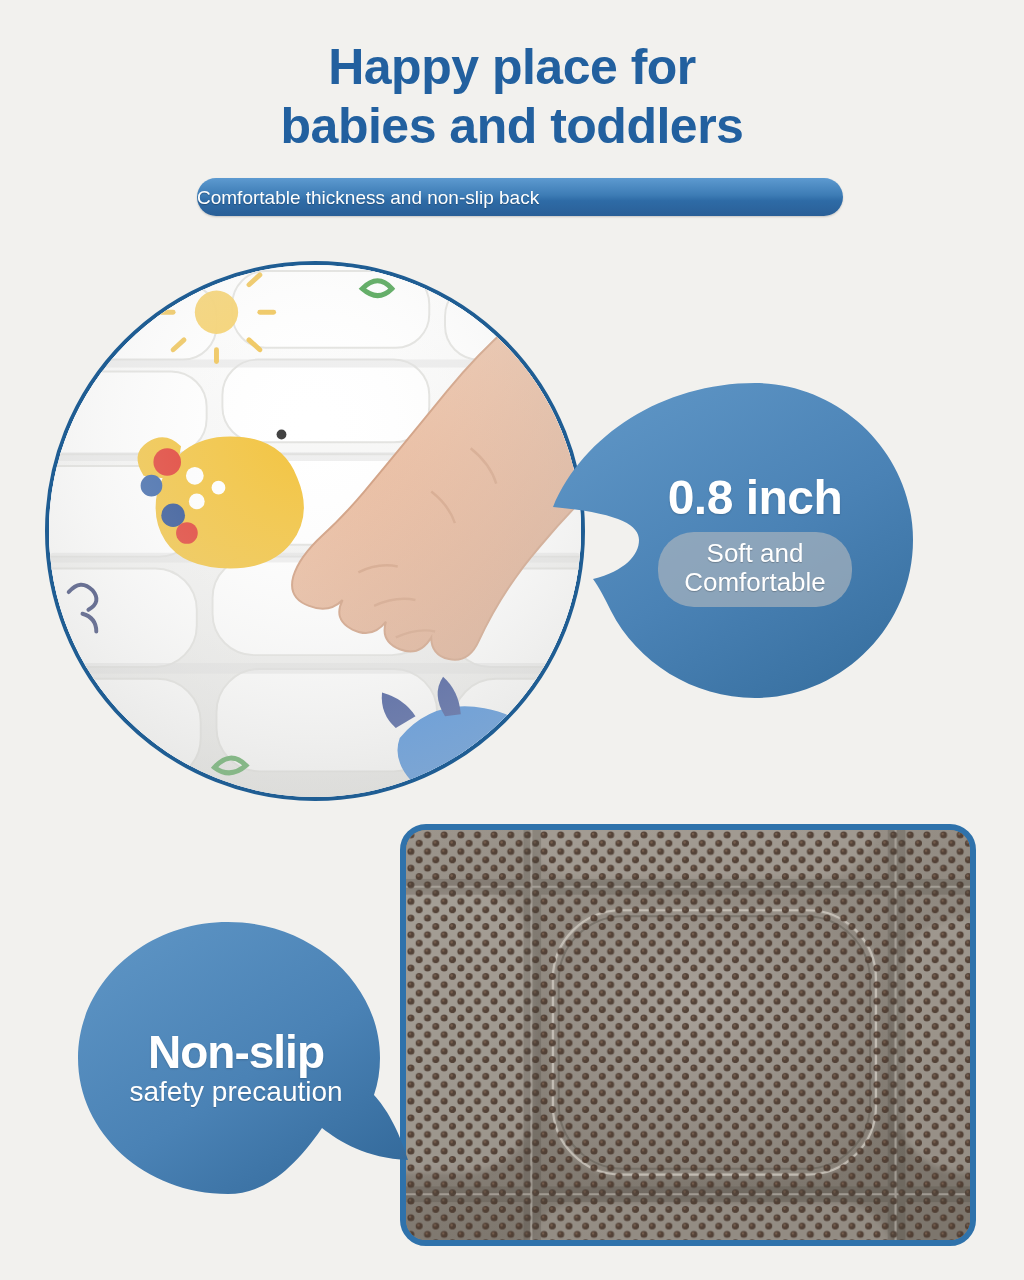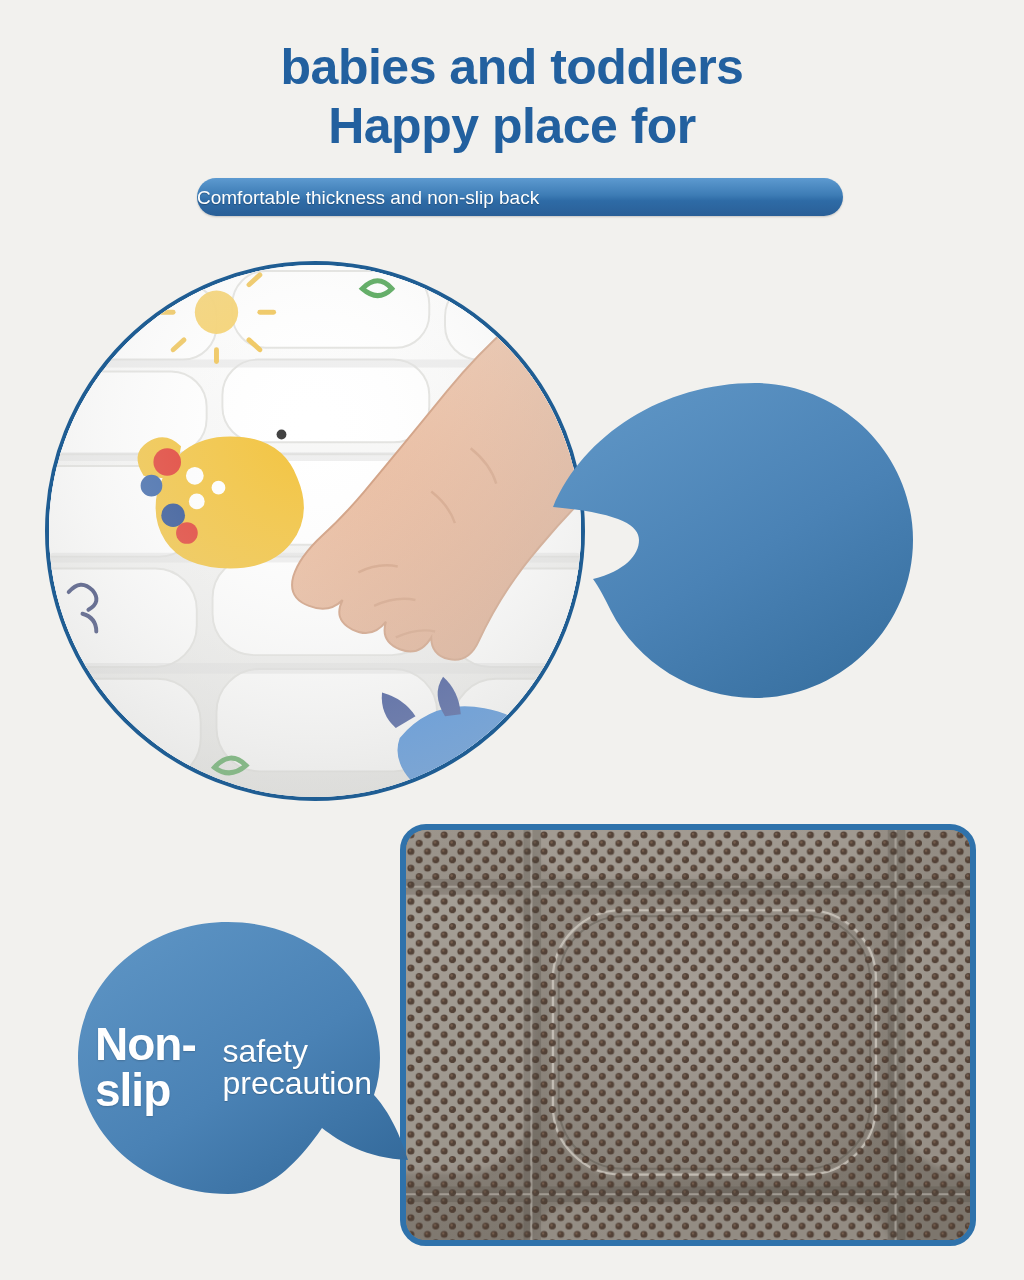--- a/index.html
+++ b/index.html
@@ -129,54 +129,54 @@
   .bubble-left {
     position: absolute;
     left: 78px;
     top: 922px;
     width: 330px;
     height: 272px;
   }
   .bubble-left .bubble-svg { position: absolute; inset: 0; }
   .bubble-left .bubble-content {
     position: absolute;
-    left: 17px;
+    left: 8px;
     top: 0;
     width: 300px;
     height: 272px;
     display: flex;
-    flex-direction: row;
+    flex-direction: column;
     align-items: center;
     justify-content: center;
     gap: 3px;
     padding-top: 18px;
   }
   .nonslip-title {
     color: #ffffff;
     font-weight: bold;
     font-size: 46px;
     line-height: 1;
     letter-spacing: -1px;
     text-shadow: 0 1px 2px rgba(0,0,0,0.18);
   }
   .nonslip-sub {
     color: #ffffff;
-    font-size: 32px;
+    font-size: 28px;
     line-height: 1;
     text-shadow: 0 1px 1px rgba(0,0,0,0.2);
   }
 </style>
 </head>
 <body>
 
 <div id="page">
 
   <div class="headline">
+    <span class="line">Happy place for</span>
     <span class="line">babies and toddlers</span>
-    <span class="line">Happy place for</span>
   </div>
 
   <div class="subpill">
     <span class="subpill-text">Comfortable thickness and non-slip back</span>
   </div>
 
   <div class="photo-circle">
     <svg class="art" viewBox="0 0 540 540" preserveAspectRatio="xMidYMid slice">
       <defs>
         <linearGradient id="padGrad" x1="0" y1="0" x2="0" y2="1">
@@ -287,20 +287,27 @@
     <svg class="bubble-svg" viewBox="0 0 360 315">
       <defs>
         <linearGradient id="bubbleGradR" x1="0.15" y1="0" x2="0.85" y2="1">
           <stop offset="0%" stop-color="#5f96c6"></stop>
           <stop offset="55%" stop-color="#4a82b5"></stop>
           <stop offset="100%" stop-color="#376f9f"></stop>
         </linearGradient>
       </defs>
       <path d="M202 0 C287 0 360 70 360 157 C360 245 287 315 202 315 C140 315 84 279 58 228 C52 216 46 204 40 196 C72 188 86 172 86 157 C86 142 66 130 0 124 C30 52 110 0 202 0 Z" fill="url(#bubbleGradR)"></path>
     </svg>
+    <div class="bubble-content">
+      <div class="measure">0.8 inch</div>
+      <div class="graypill">
+        <span>Soft and</span>
+        <span>Comfortable</span>
+      </div>
+    </div>
   </div>
 
   <div class="photo-rect">
     <svg class="art" viewBox="0 0 576 422" preserveAspectRatio="xMidYMid slice">
       <defs>
         <linearGradient id="fabGrad" x1="0" y1="0" x2="0.3" y2="1">
           <stop offset="0%" stop-color="#9c958c"></stop>
           <stop offset="50%" stop-color="#8e877e"></stop>
           <stop offset="100%" stop-color="#7d766d"></stop>
         </linearGradient>

